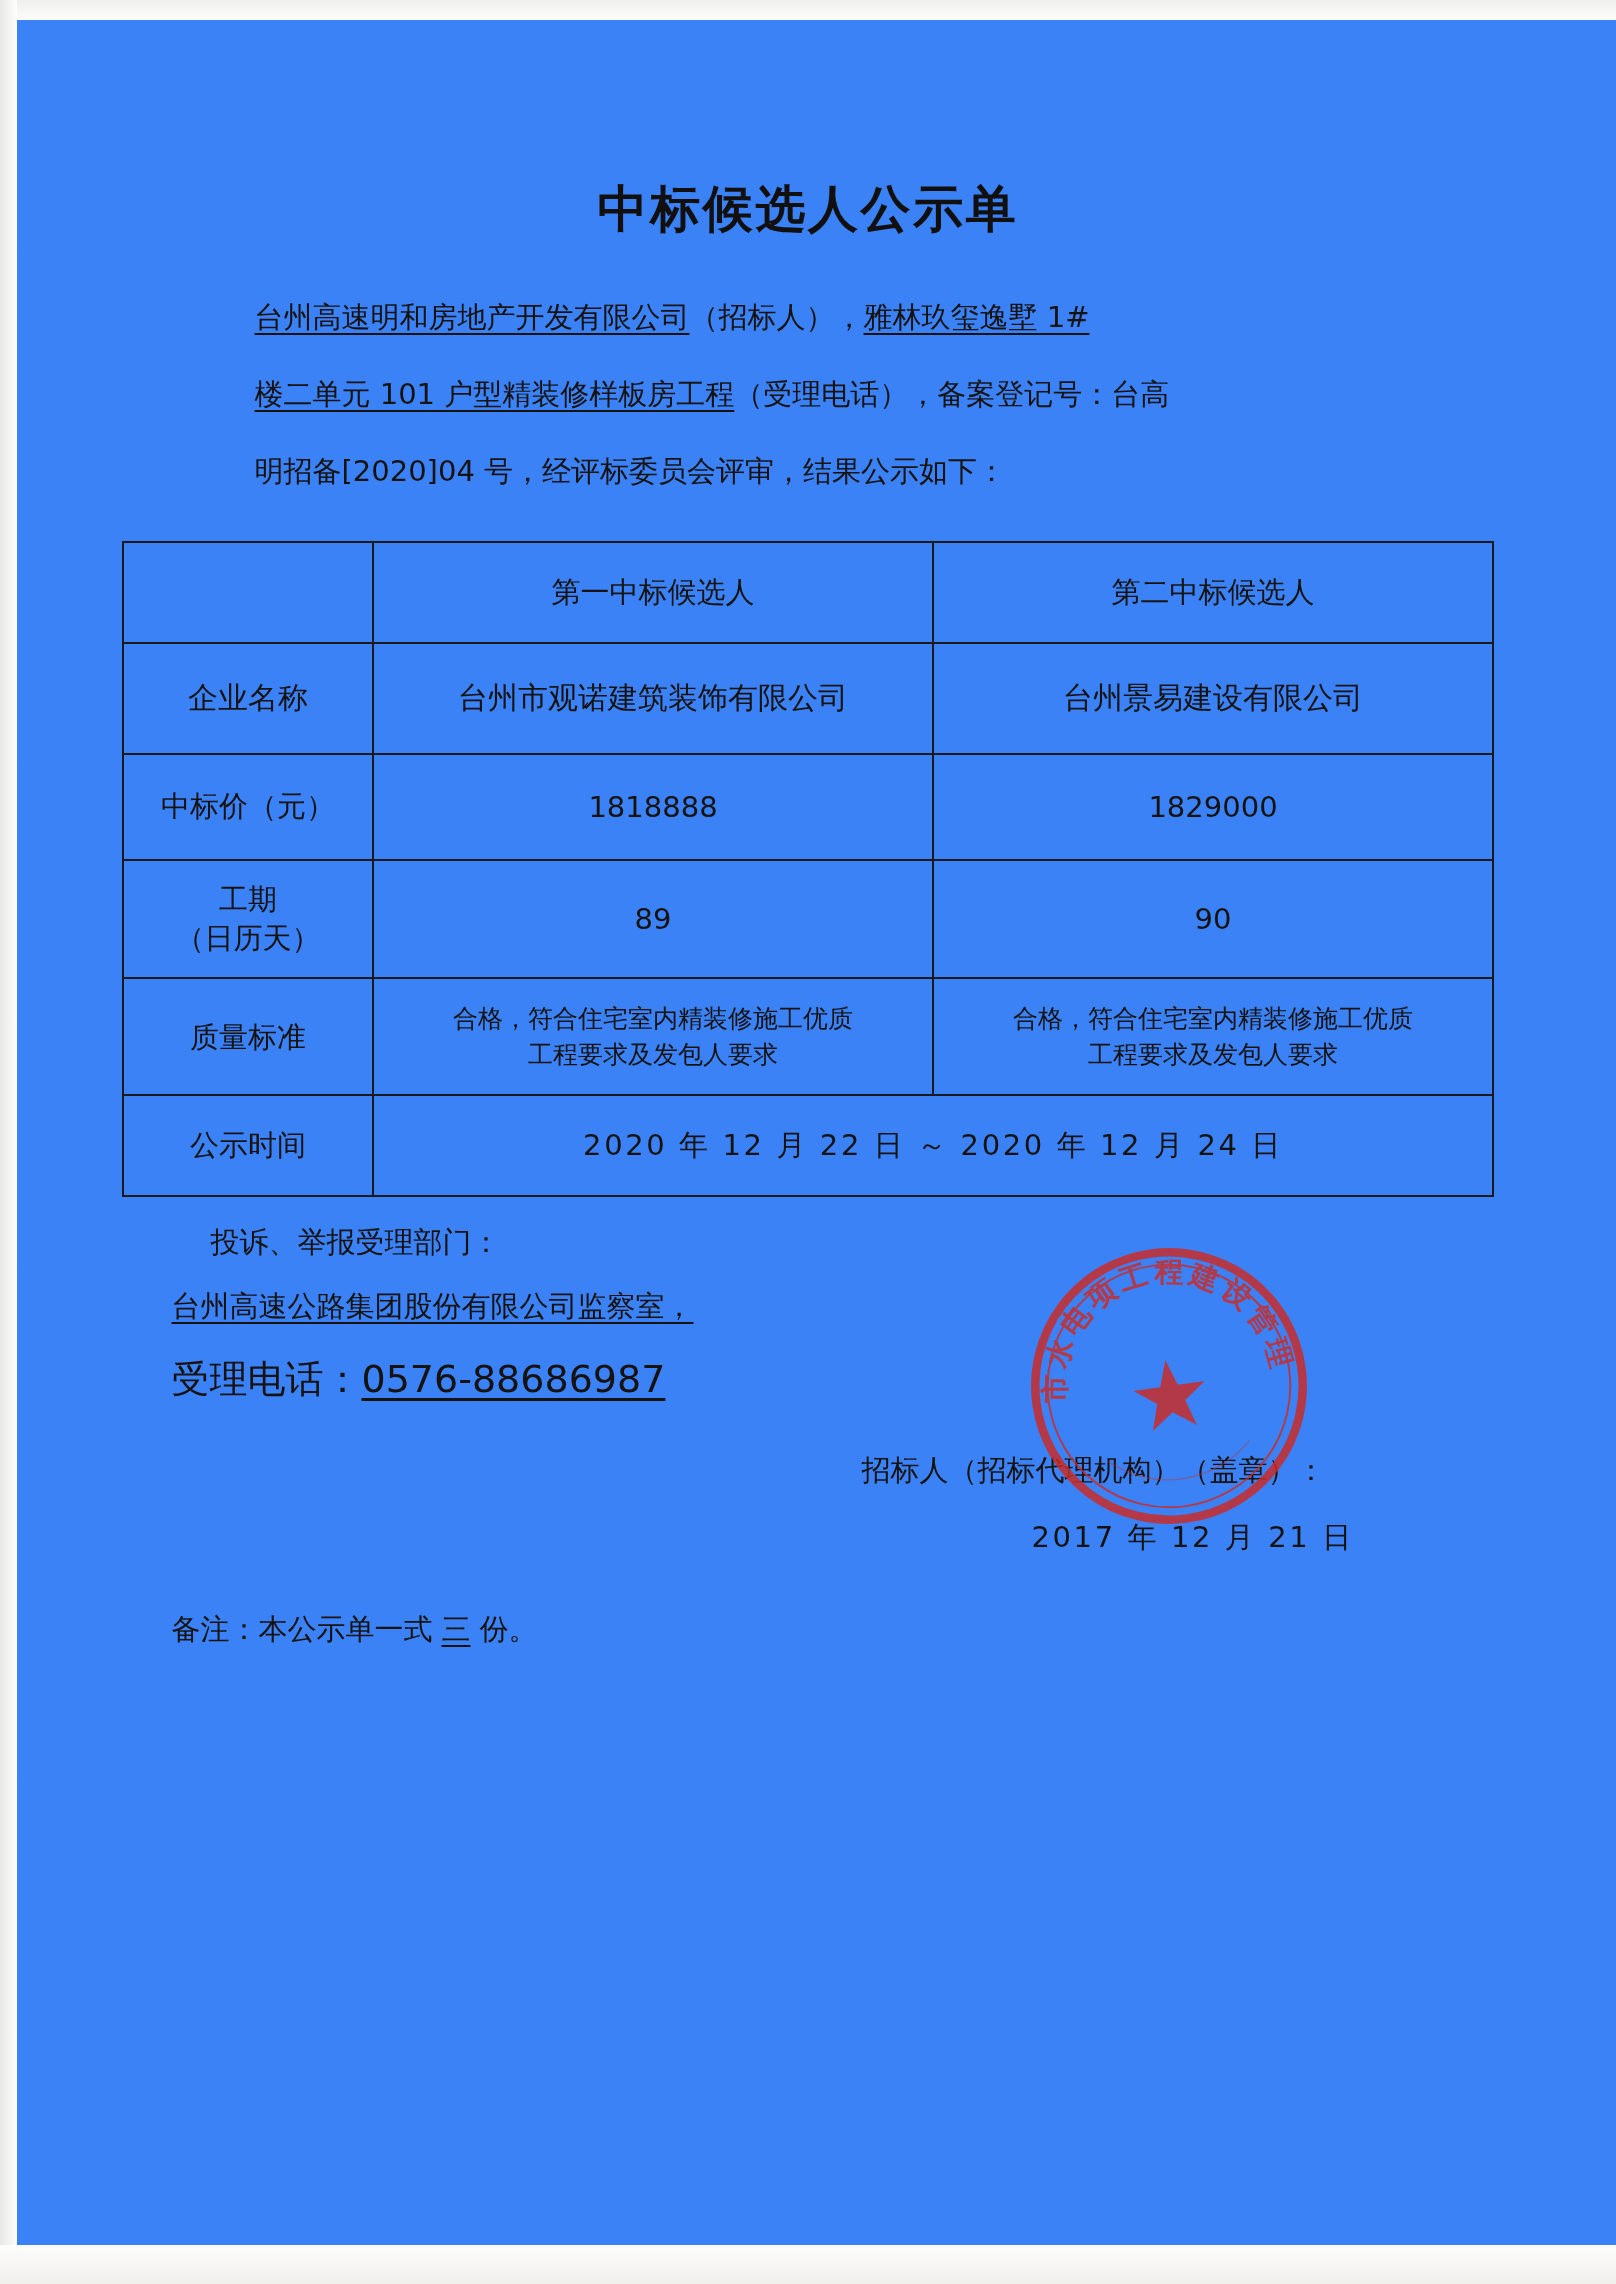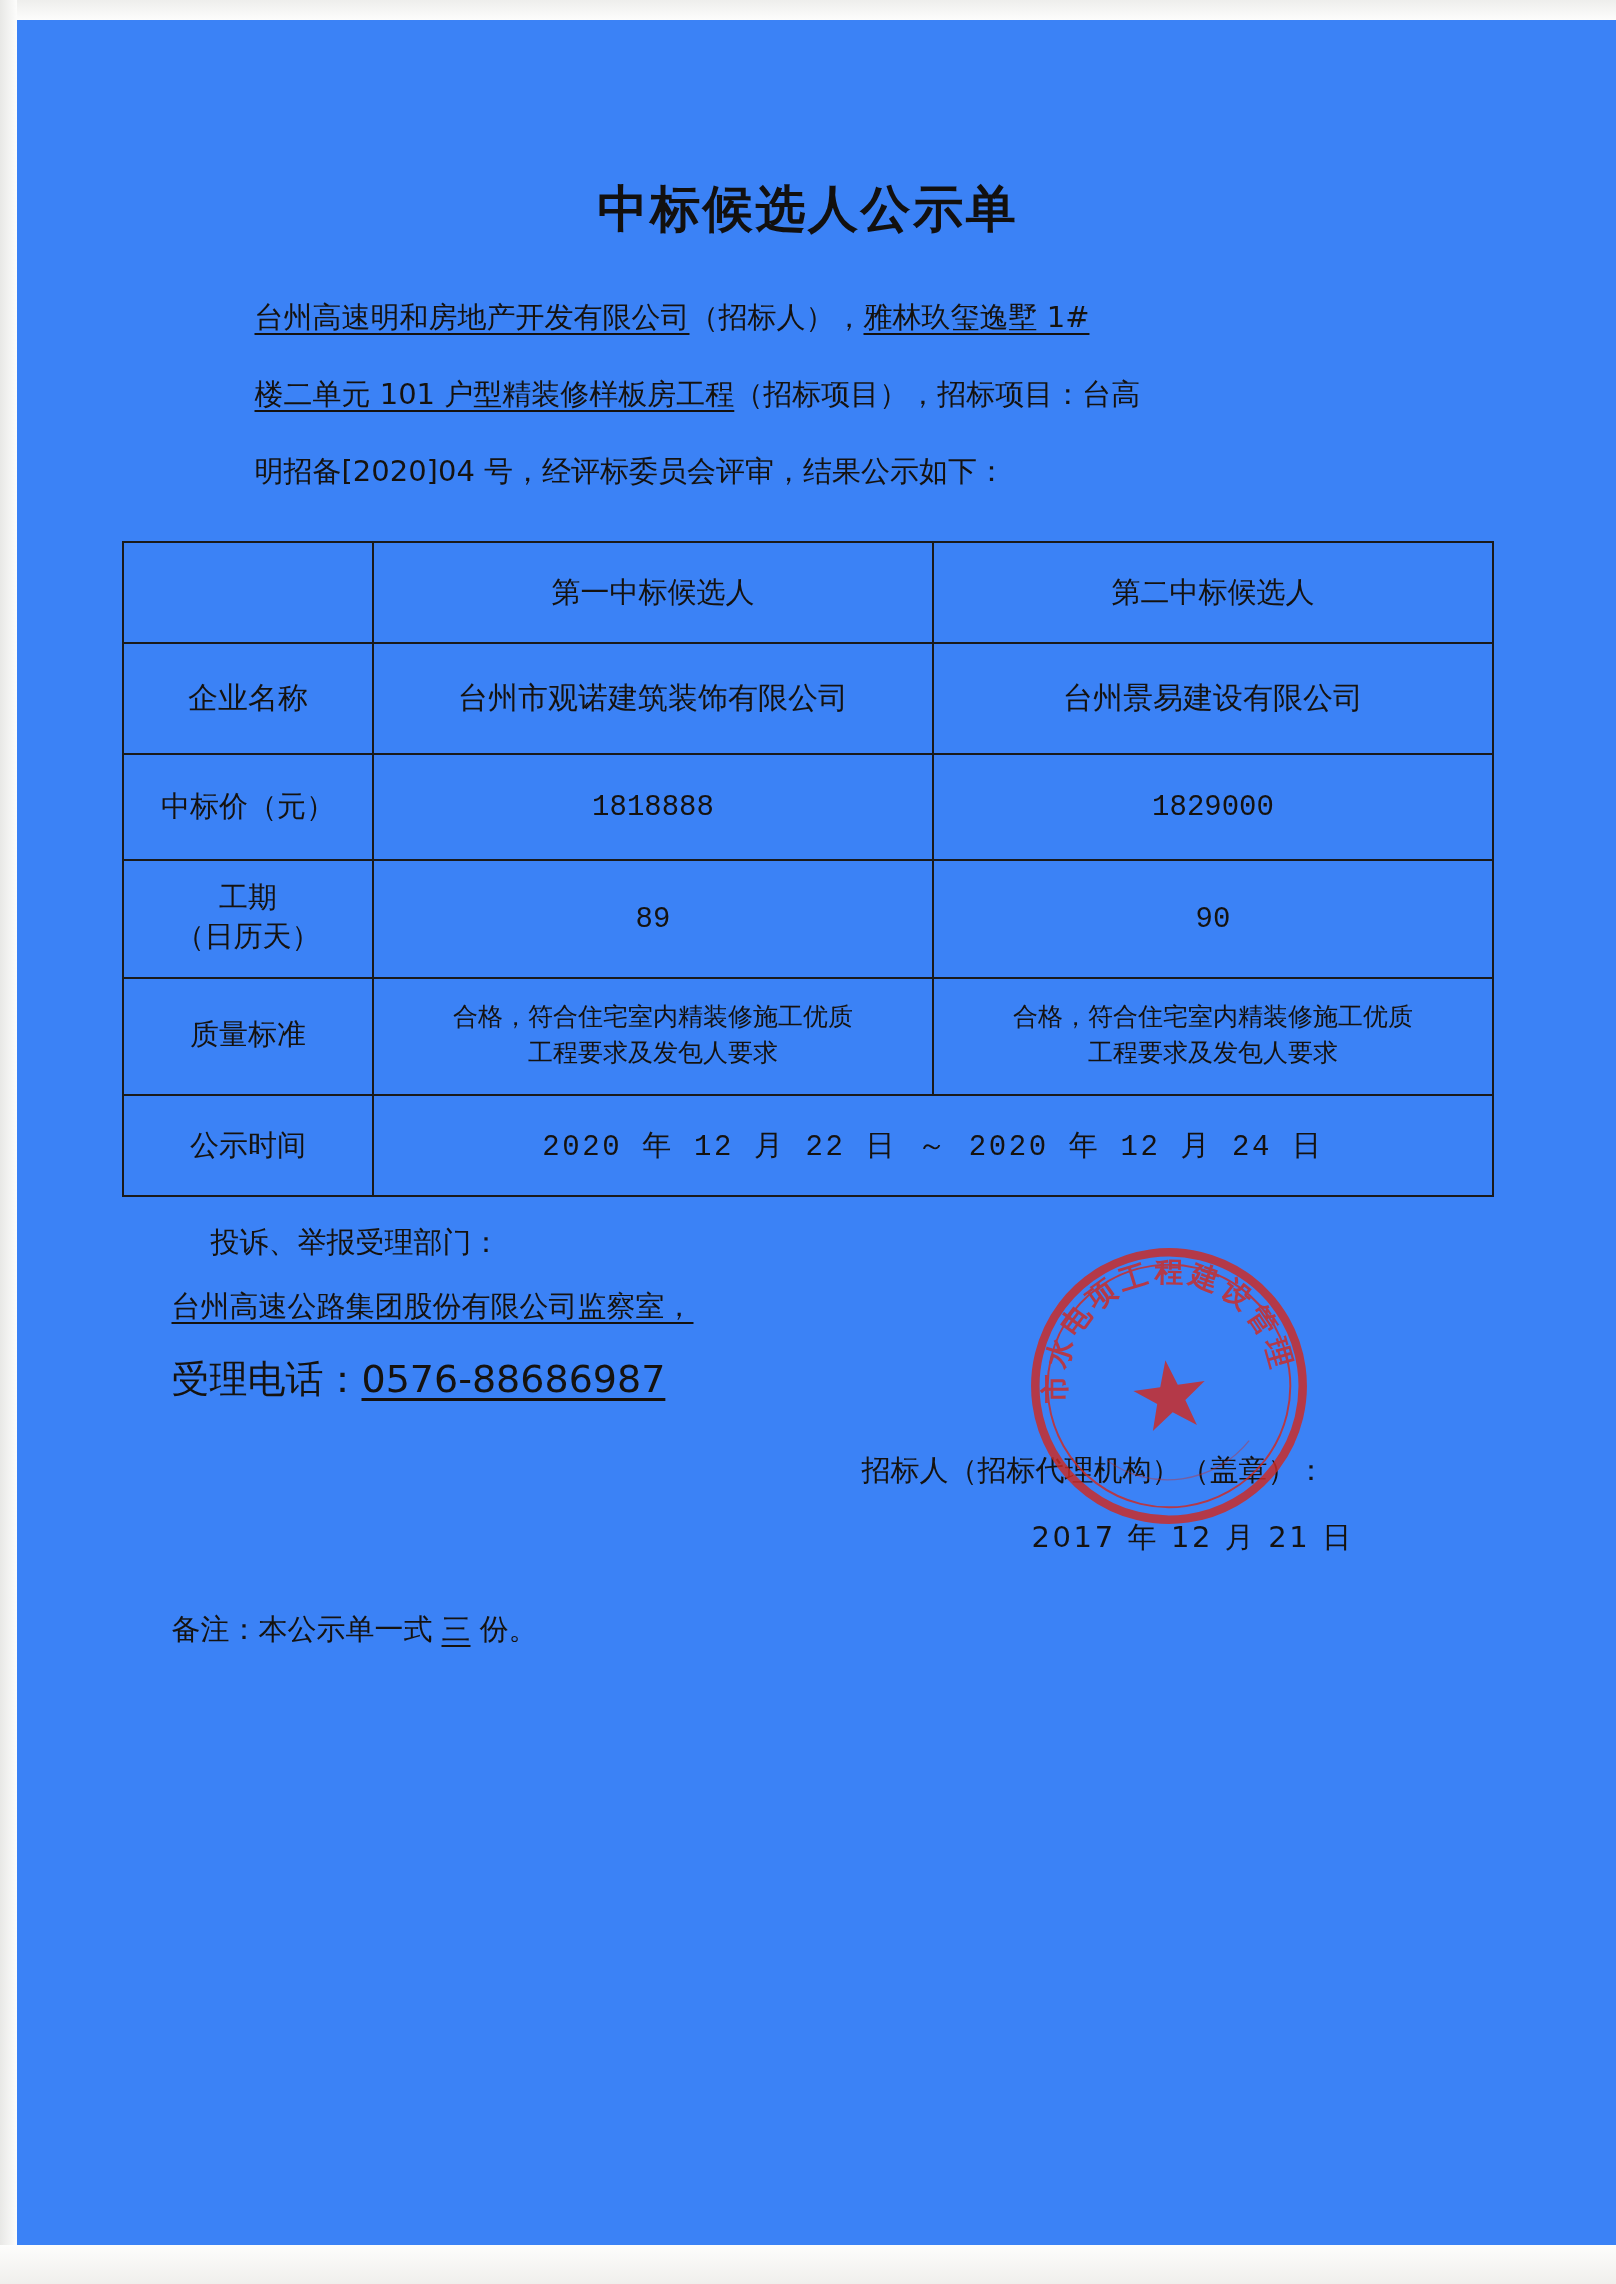--- a/index.html
+++ b/index.html
@@ -76,21 +76,20 @@
   .u {
     text-decoration: underline;
     text-underline-offset: 5.9px;
   }
 
   table.main {
     border-collapse: collapse;
     margin: 31px auto 0 auto;
     width: 1365px;
     table-layout: fixed;
-    font-family: Liberation Mono, monospace;
   }
   table.main td {
     border: 2px solid #1a1a1a;
     color: #15120f;
     font-size: 29px;
     text-align: center;
     vertical-align: middle;
     padding: 0;
   }
   td.label {
@@ -174,21 +173,21 @@
 
   <div class="content">
 
     <div class="doc-title">中标候选人公示单</div>
 
     <div class="intro">
       <div class="line">
         <span class="u">台州高速明和房地产开发有限公司</span><span>（招标人），</span><span class="u">雅林玖玺逸墅 1#</span>
       </div>
       <div class="line">
-        <span class="u">楼二单元 101 户型精装修样板房工程</span><span>（招标项目），招标项目：台高</span>
+        <span class="u">楼二单元 101 户型精装修样板房工程</span><span>（受理电话），备案登记号：台高</span>
       </div>
       <div class="line">明招备[2020]04 号，经评标委员会评审，结果公示如下：</div>
     </div>
 
     <table class="main">
       <tbody>
           <tr class="hdr">
         <td class="label"></td>
         <td class="col">第一中标候选人</td>
         <td class="col">第二中标候选人</td>

